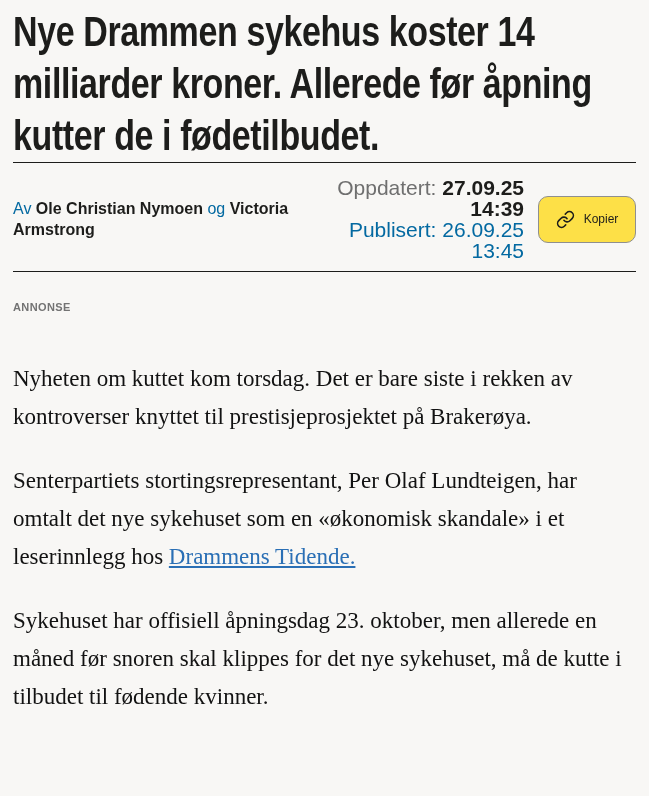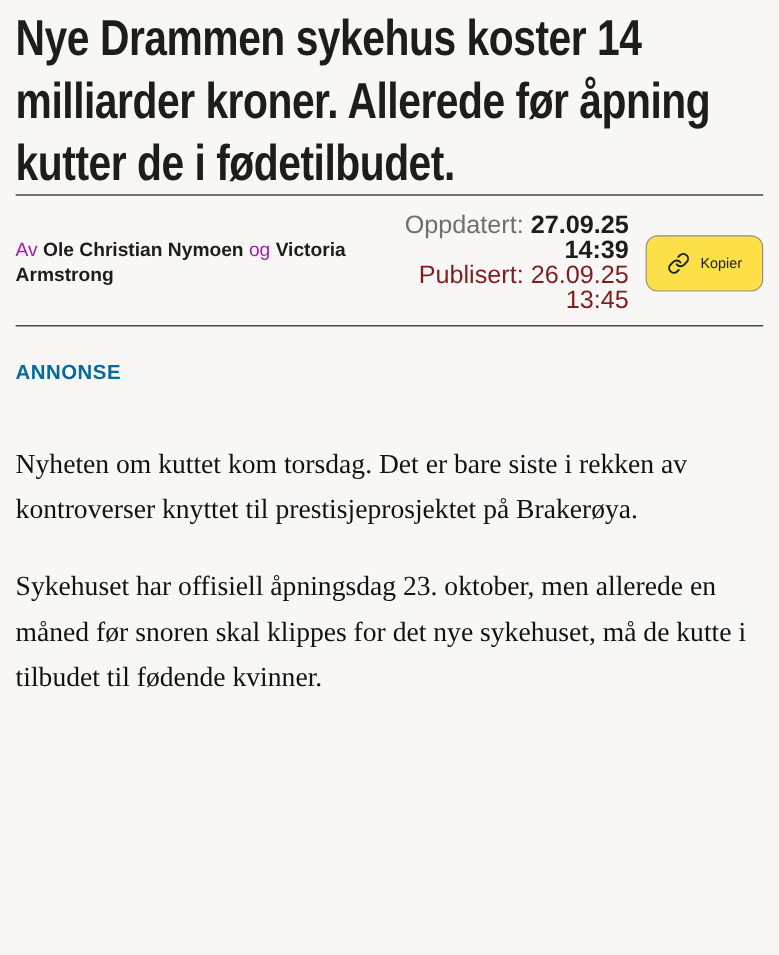--- a/index.html
+++ b/index.html
@@ -38,35 +38,35 @@
     display: flex;
     align-items: center;
     margin: 14px 0 10px 0;
     min-height: 47px;
   }
   .byline {
     max-width: 300px;
     font-size: 16px;
     line-height: 21px;
   }
-  .muted { color: #a21caf; }
+  .muted { color: #0369a1; }
   .author-link {
     color: #1d1d1b;
     font-weight: 700;
     cursor: pointer;
   }
   .meta {
     margin-left: auto;
     text-align: right;
     font-size: 21px;
     line-height: 21px;
     padding-right: 14px;
   }
   .meta-strong { font-weight: 700; color: #1d1d1b; }
-  .meta-muted { color: #7f1d1d; }
+  .meta-muted { color: #0369a1; }
   .meta-label { color: #6f6f6f; }
 
   .copy-btn {
     display: flex;
     align-items: center;
     gap: 9px;
     justify-content: center;
     width: 112px;
     height: 47px;
     background: #fde047;
@@ -74,24 +74,24 @@
     border-radius: 10px;
     font-family: "Liberation Sans", sans-serif;
     font-size: 12px;
     color: #1d1d1b;
     cursor: pointer;
   }
   .copy-btn svg { display: block; }
 
   .ad-label {
     margin-top: 29px;
-    font-size: 17px;
+    font-size: 11px;
     font-weight: 700;
     letter-spacing: 0.4px;
-    color: #0369a1;
+    color: #737373;
   }
 
   .body-text {
     margin-top: 47px;
     font-family: "Liberation Serif", serif;
     font-size: 23px;
     line-height: 38px;
     color: #121212;
   }
   .body-text p { margin: 15px 0 26px 0; }
@@ -143,16 +143,20 @@
       <span>Kopier</span>
     </button>
   </div>
 
   <hr class="rule">
 
   <div class="ad-label">ANNONSE</div>
 
   <div class="body-text">
     <p>Nyheten om kuttet kom torsdag. Det er bare siste i rekken av kontroverser knyttet til prestisjeprosjektet på Brakerøya.</p>
+    <p>
+      <span>Senterpartiets stortingsrepresentant, Per Olaf Lundteigen, har omtalt det nye sykehuset som en «økonomisk skandale» i et leserinnlegg hos</span>
+      <a class="body-link">Drammens Tidende.</a>
+    </p>
     <p>Sykehuset har offisiell åpningsdag 23. oktober, men allerede en måned før snoren skal klippes for det nye sykehuset, må de kutte i tilbudet til fødende kvinner.</p>
   </div>
 
 </div>
 
 </body></html>

